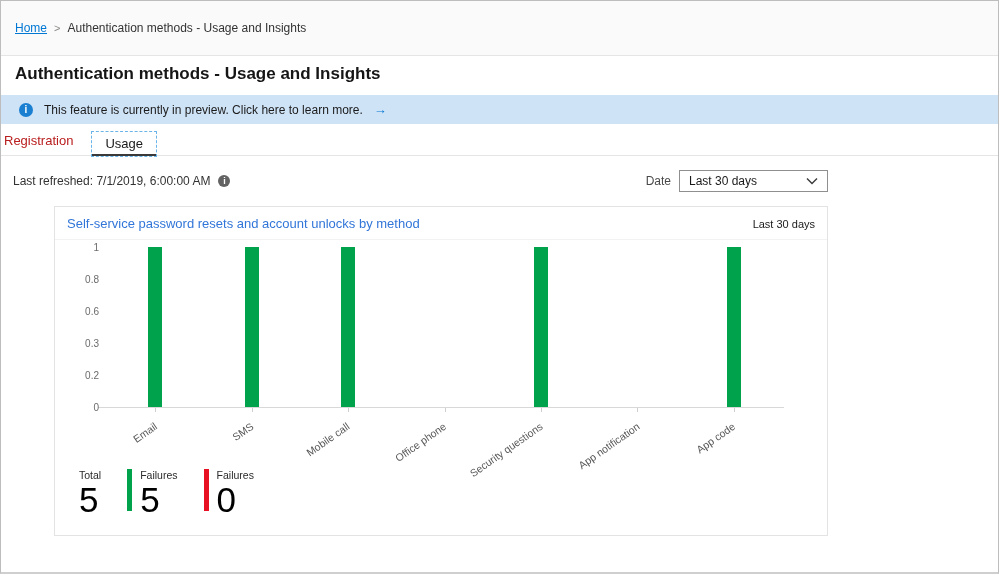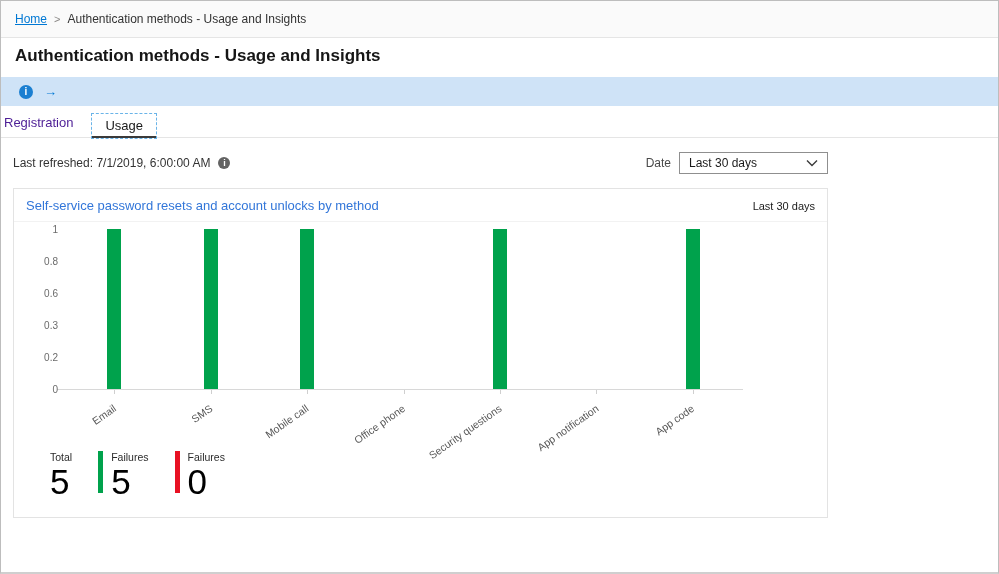--- a/index.html
+++ b/index.html
@@ -2,69 +2,69 @@
 <html><head>
 <meta charset="utf-8">
 <style>
   html,body{margin:0;padding:0;background:#fff;}
   .screen{
     width:999px;height:574px;box-sizing:border-box;position:relative;overflow:hidden;
     background:#fff;border:1px solid #bdbdbd;border-bottom:2px solid #cfcfcf;
     font-family:"Liberation Sans",sans-serif;color:#1a1a1a;
   }
   
-  .breadcrumb{height:22px;display:flex;align-items:center;gap:7px;padding:7px 14px;
+  .breadcrumb{height:22px;display:flex;align-items:center;gap:7px;padding:16px 14px;
     background:#fafafa;border-bottom:1px solid #e5e5e5;font-size:12px;}
   .crumb-home{color:#0078d4;text-decoration:underline;cursor:pointer;}
   .crumb-sep{color:#8a8886;font-size:11px;}
   .crumb-current{color:#333;}
   
   .page-title{padding:8px 14px 11px;font-size:17px;font-weight:700;color:#161616;}
   
   .banner{height:29px;background:#cfe3f7;display:flex;align-items:center;gap:11px;
     padding:0 18px;font-size:12px;color:#1b1b1b;}
   .banner-info-icon{width:14px;height:14px;border-radius:50%;background:#1b7fd1;color:#fff;
     font-size:10px;font-weight:700;display:flex;align-items:center;justify-content:center;flex:0 0 auto;}
   .banner-link{color:#1b1b1b;cursor:pointer;}
   .banner-arrow{color:#0078d4;font-weight:700;font-size:13px;cursor:pointer;}
   
   .tabs{display:flex;align-items:flex-end;margin-top:5px;font-size:13px;position:relative;height:27px;}
   .tabs::after{content:"";position:absolute;left:0;right:0;bottom:0;height:1px;background:#e5e5e5;}
   .tab{cursor:pointer;}
-  .tab-registration{color:#4c1d95;padding:5px 10px 8px 3px;}
+  .tab-registration{color:#b91c1c;padding:5px 10px 8px 3px;}
   .tab-usage{color:#1a1a1a;padding:4px 13px 3px;margin-left:9px;outline:1px dashed #6ab4e8;
     border-bottom:2px solid #3b3a39;position:relative;z-index:1;background:#fff;}
   
   .content{width:815px;margin-left:12px;position:relative;}
   .toolbar{display:flex;justify-content:space-between;align-items:center;margin-top:14px;}
   .refresh{font-size:12px;color:#333;display:flex;align-items:center;gap:8px;}
   .info-icon-small{width:12px;height:12px;border-radius:50%;background:#636363;color:#fff;
     font-size:9px;font-weight:700;display:flex;align-items:center;justify-content:center;cursor:default;}
   .date-control{display:flex;align-items:center;gap:8px;}
   .date-label{font-size:12px;color:#494949;}
   .select{width:149px;height:22px;border:1px solid #8f8f8f;background:#fff;box-sizing:border-box;
     display:flex;align-items:center;justify-content:space-between;padding:0 9px;font-size:12px;color:#1a1a1a;cursor:pointer;}
   .select svg{flex:0 0 auto;}
   
-  .card{margin-top:14px;height:330px;border:1px solid #e3e3e3;position:relative;box-sizing:border-box;background:#fff;}
+  .card{margin-top:14px;height:330px;border:1px solid #e3e3e3;position:relative;box-sizing:border-box;background:#fff;margin-left:41px;}
   .card-header{display:flex;justify-content:space-between;align-items:center;
     padding:9px 12px 8px;border-bottom:1px solid #f2f2f2;}
   .card-title{font-size:13px;color:#3276d9;cursor:pointer;}
   .card-range{font-size:11px;color:#1a1a1a;}
   .plot{position:absolute;left:52px;top:35px;width:675px;height:166px;}
   .baseline{position:absolute;left:-9px;right:-2px;bottom:0;height:1px;background:#d8d8d8;}
   .bar{position:absolute;bottom:1px;width:14px;}
   .ylabel{position:absolute;left:-42px;width:34px;text-align:right;font-size:10px;color:#6b6b6b;}
   .tick{position:absolute;top:100%;width:1px;height:4px;background:#cfcfcf;}
   .xlabels{position:absolute;left:52px;top:206px;width:675px;height:52px;}
   .xlabel{position:absolute;top:7px;width:0;}
   .xlabel span{position:absolute;right:3px;top:0;white-space:nowrap;
     transform:rotate(-35deg);transform-origin:top right;font-size:10.5px;color:#565656;}
   
-  .summary{position:absolute;left:36px;top:262px;display:flex;gap:26px;}
+  .summary{position:absolute;left:24px;top:262px;display:flex;gap:26px;}
   .summary-item{display:flex;gap:8px;}
   .accent{width:5px;height:42px;background:transparent;}
   .sum-col{display:flex;flex-direction:column;}
   .sum-label{font-size:10.5px;color:#2b2b2b;}
   .sum-value{font-size:35px;color:#000;line-height:36px;margin-top:1px;}
 </style>
 </head>
 <body>
 
 <div class="screen">
@@ -72,20 +72,24 @@
   <div class="breadcrumb">
     <span class="crumb-home">Home</span>
     <span class="crumb-sep">&gt;</span>
     <span class="crumb-current">Authentication methods - Usage and Insights</span>
   </div>
 
   <div class="page-title">Authentication methods - Usage and Insights</div>
 
   <div class="banner">
     <span class="banner-info-icon">i</span>
+    <span>
+      <span>This feature is currently in preview.</span>
+      <span class="banner-link">Click here to learn more.</span>
+    </span>
     <span class="banner-arrow">→</span>
   </div>
 
   <div class="tabs">
     <span class="tab tab-registration">Registration</span>
     <span class="tab tab-usage">Usage</span>
   </div>
 
   <div class="content">
 

